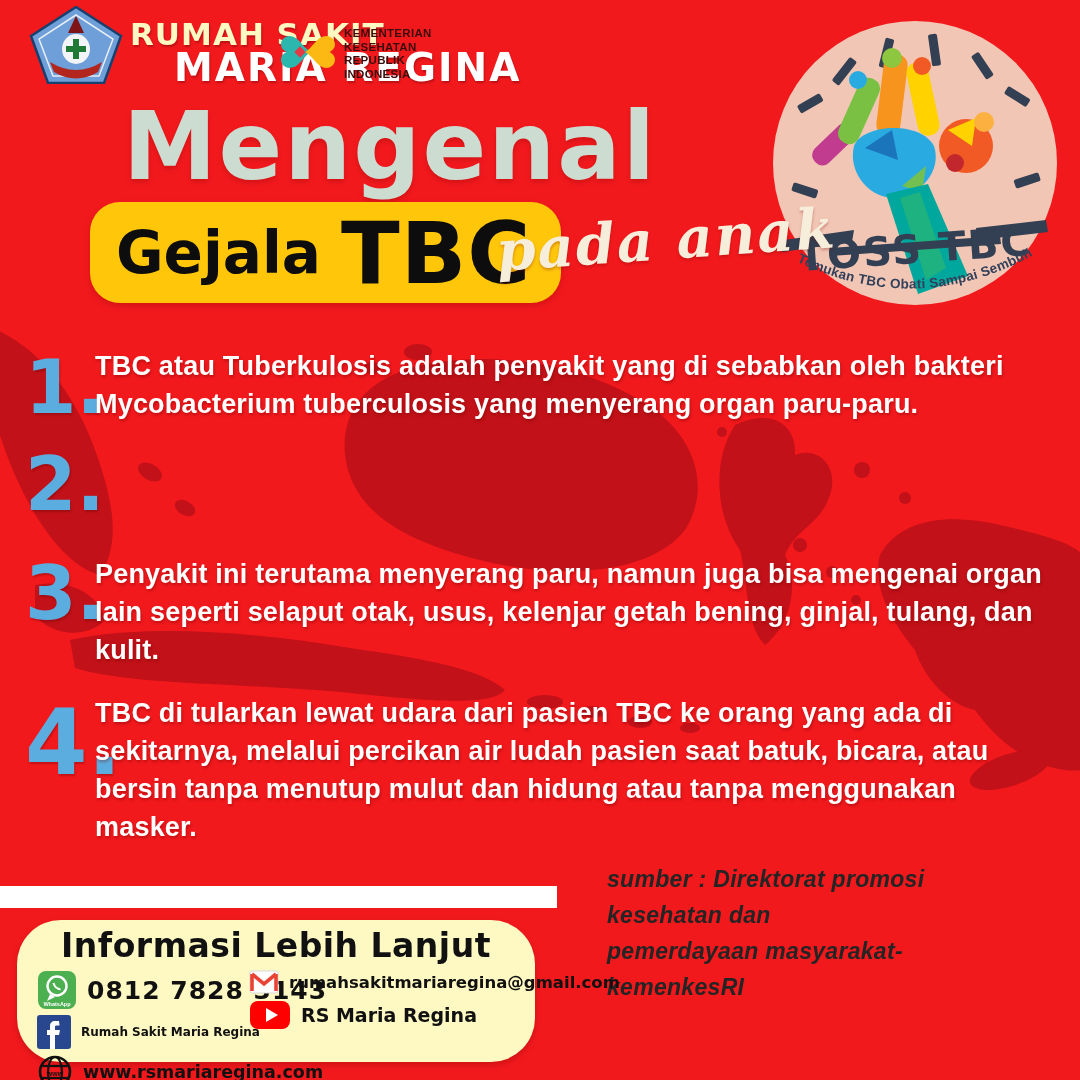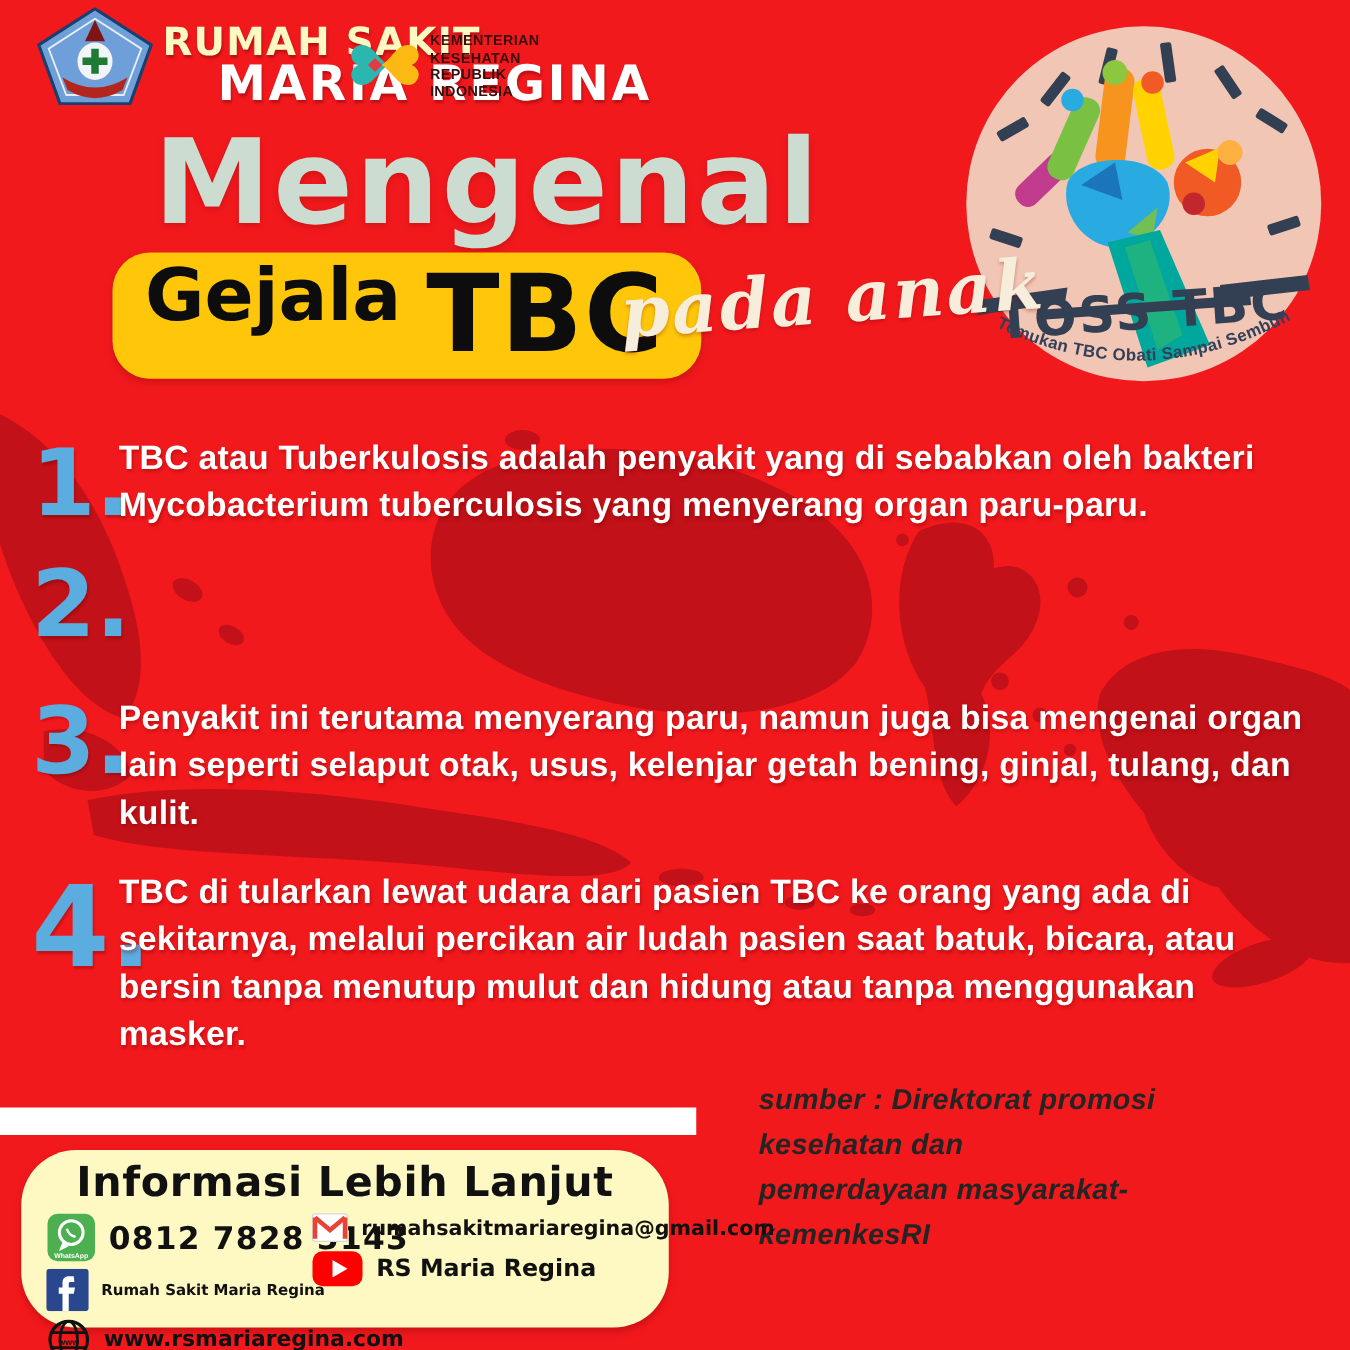--- a/index.html
+++ b/index.html
@@ -18,21 +18,21 @@
     font-family:"DejaVu Sans","Liberation Sans",sans-serif;text-shadow:1px 2px 2px rgba(90,0,0,.35);margin-left:44px;}
   .hosp-tagline{left:32px;top:85px;color:#fff;font-weight:bold;font-size:16px;letter-spacing:.4px;
     text-shadow:1px 1px 2px rgba(90,0,0,.4);}
   .ministry-text{left:344px;top:27px;color:#3a0d0d;font-weight:bold;font-size:11.5px;line-height:13.5px;letter-spacing:.3px;}
 
   
   .title-mengenal{left:95px;top:92px;width:590px;text-align:center;
     font-family:"DejaVu Sans","Liberation Sans",sans-serif;font-weight:bold;font-size:94px;
     color:#ccdcd0;letter-spacing:2px;text-shadow:0 3px 5px rgba(120,0,0,.25);}
   .pill{left:90px;top:202px;height:101px;background:#ffc60a;border-radius:30px;
-    display:flex;align-items:flex-start;padding:0 30px 0 26px;gap:20px;box-shadow:0 3px 6px rgba(120,0,0,.25);}
+    display:flex;align-items:center;padding:0 30px 0 26px;gap:20px;box-shadow:0 3px 6px rgba(120,0,0,.25);}
   .pill .g{font-family:"DejaVu Sans","Liberation Sans",sans-serif;font-weight:bold;font-size:58px;color:#0d0d0d;}
   .pill .t{font-family:"DejaVu Sans","Liberation Sans",sans-serif;font-weight:bold;font-size:86px;color:#0d0d0d;letter-spacing:1px;}
   .script{left:496px;top:206px;font-family:"DejaVu Serif","Liberation Serif",serif;font-style:italic;font-weight:bold;
     font-size:56px;color:#f6eeda;transform:rotate(-4deg);letter-spacing:2px;text-shadow:0 2px 3px rgba(120,0,0,.3);}
 
   
   .pt-num{color:#5caddf;font-family:"DejaVu Sans","Liberation Sans",sans-serif;font-weight:bold;font-size:74px;line-height:74px;
     left:25px;text-shadow:1px 2px 2px rgba(90,0,0,.3);}
   .pt-num.big{font-size:90px;line-height:90px;}
   .pt-text{left:95px;color:#ffffff;font-weight:bold;font-size:27px;line-height:38px;letter-spacing:.2px;

